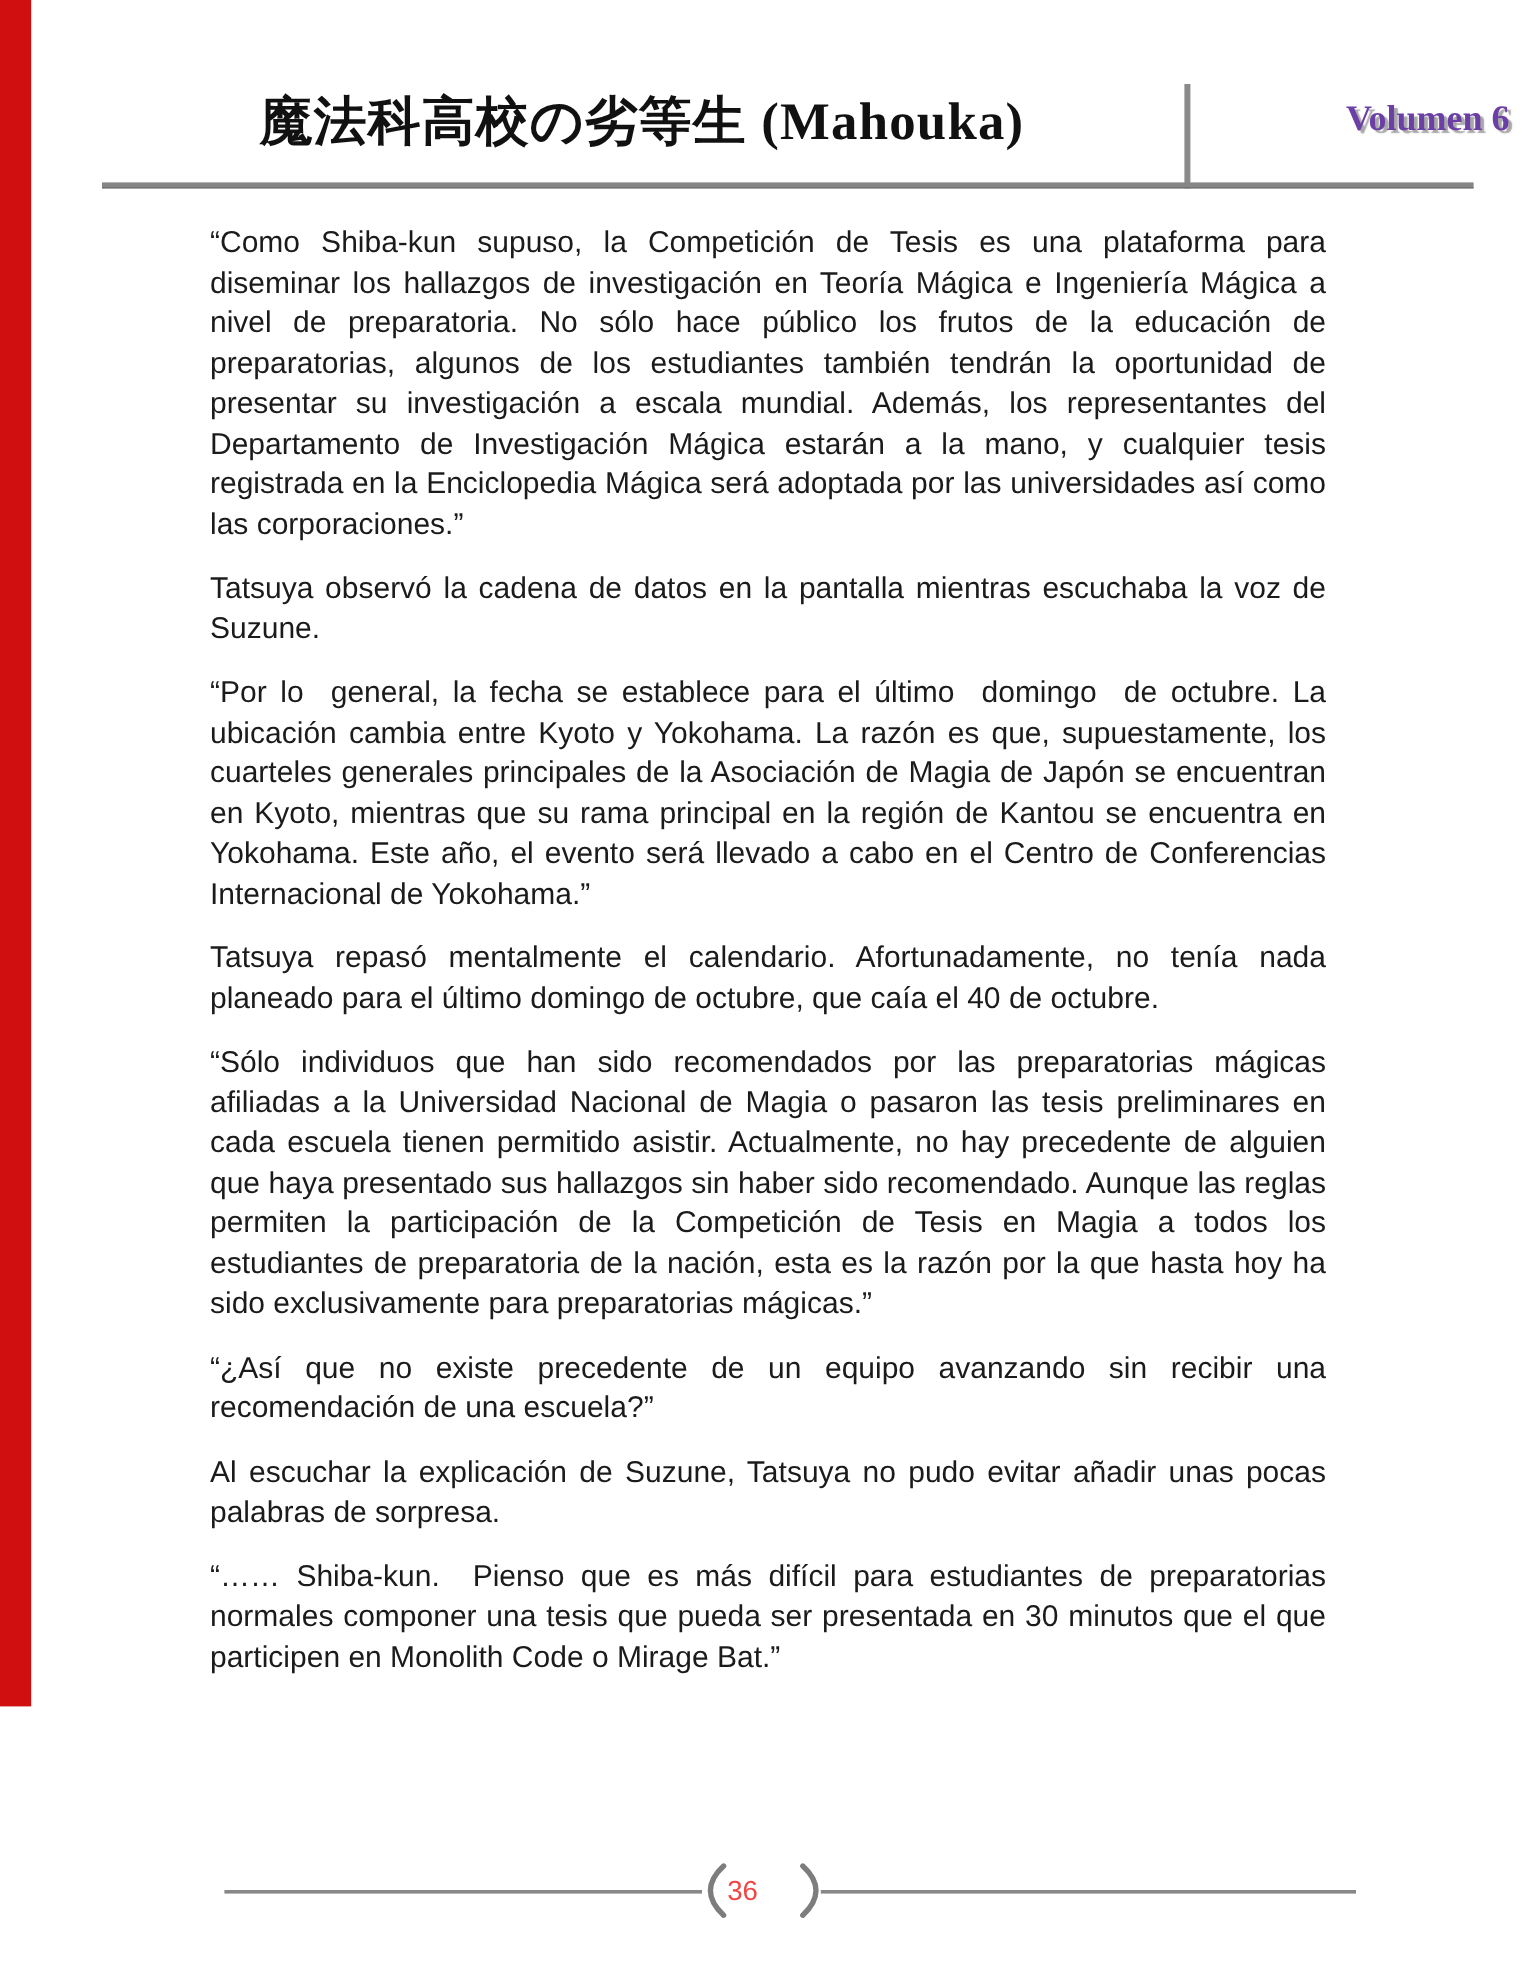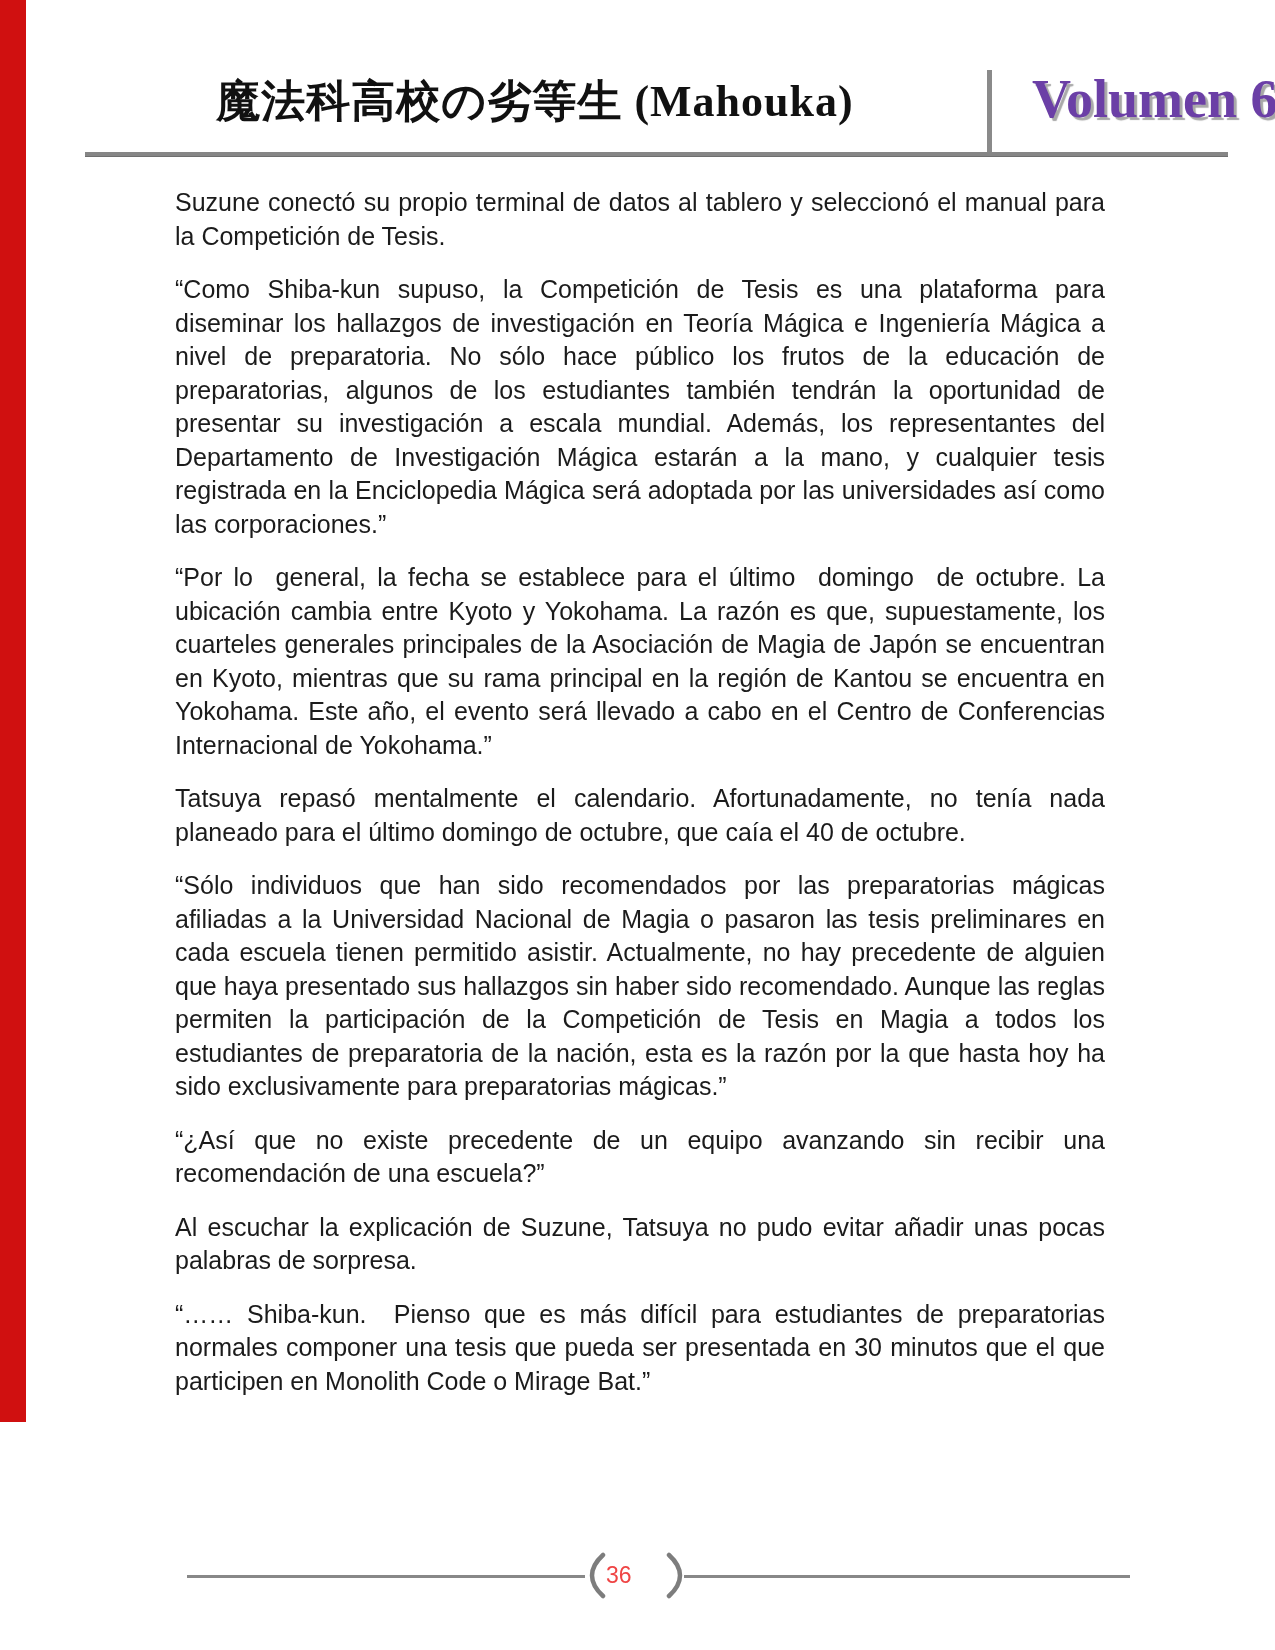--- a/index.html
+++ b/index.html
@@ -37,24 +37,25 @@
   }
   .header-vdiv{
     position:absolute;left:987px;top:70px;
     width:5px;height:87px;
     background:#8a8a8a;
   }
   .volume-label{
     position:absolute;left:1032px;top:74px;width:226px;
     font-family:"Liberation Serif","DejaVu Serif",serif;
     font-weight:bold;
-    font-size:54px;line-height:50px;
+    font-size:30px;line-height:50px;
     color:var(--volume-purple);
     text-shadow:3px 3px 1px #a8a8a8;
     white-space:nowrap;
+    text-align:right;
   }
   .header-rule{
     position:absolute;left:85px;top:152px;
     width:1143px;height:5px;
     background:var(--rule-gray);
     border-bottom:1px solid #6f6f6f;
   }
   
   .story-text{
     position:absolute;left:175px;top:186px;
@@ -95,24 +96,24 @@
 
   <header>
     <div class="book-title">魔法科高校の劣等生 (Mahouka)</div>
     <div class="header-vdiv"></div>
     <div class="volume-label">Volumen 6</div>
     <div class="header-rule"></div>
   </header>
 
   <main class="story-text">
 
-      <p>Suzune conectó su propio terminal de datos al tablero y seleccionó el manual para la Competición de Tesis.</p>
 
       <p>“Como Shiba-kun supuso, la Competición de Tesis es una plataforma para diseminar los hallazgos de investigación en Teoría Mágica e Ingeniería Mágica a nivel de preparatoria. No sólo hace público los frutos de la educación de preparatorias, algunos de los estudiantes también tendrán la oportunidad de presentar su investigación a escala mundial. Además, los representantes del Departamento de Investigación Mágica estarán a la mano, y cualquier tesis registrada en la Enciclopedia Mágica será adoptada por las universidades así como las corporaciones.”</p>
 
+      <p>Tatsuya observó la cadena de datos en la pantalla mientras escuchaba la voz de Suzune.</p>
 
       <p>“Por lo&nbsp; general, la fecha se establece para el último&nbsp; domingo&nbsp; de octubre. La ubicación cambia entre Kyoto y Yokohama. La razón es que, supuestamente, los cuarteles generales principales de la Asociación de Magia de Japón se encuentran en Kyoto, mientras que su rama principal en la región de Kantou se encuentra en Yokohama. Este año, el evento será llevado a cabo en el Centro de Conferencias Internacional de Yokohama.”</p>
 
       <p>Tatsuya repasó mentalmente el calendario. Afortunadamente, no tenía nada planeado para el último domingo de octubre, que caía el 40 de octubre.</p>
 
       <p>“Sólo individuos que han sido recomendados por las preparatorias mágicas afiliadas a la Universidad Nacional de Magia o pasaron las tesis preliminares en cada escuela tienen permitido asistir. Actualmente, no hay precedente de alguien que haya presentado sus hallazgos sin haber sido recomendado. Aunque las reglas permiten la participación de la Competición de Tesis en Magia a todos los estudiantes de preparatoria de la nación, esta es la razón por la que hasta hoy ha sido exclusivamente para preparatorias mágicas.”</p>
 
       <p>“¿Así que no existe precedente de un equipo avanzando sin recibir una recomendación de una escuela?”</p>
 
       <p>Al escuchar la explicación de Suzune, Tatsuya no pudo evitar añadir unas pocas palabras de sorpresa.</p>

